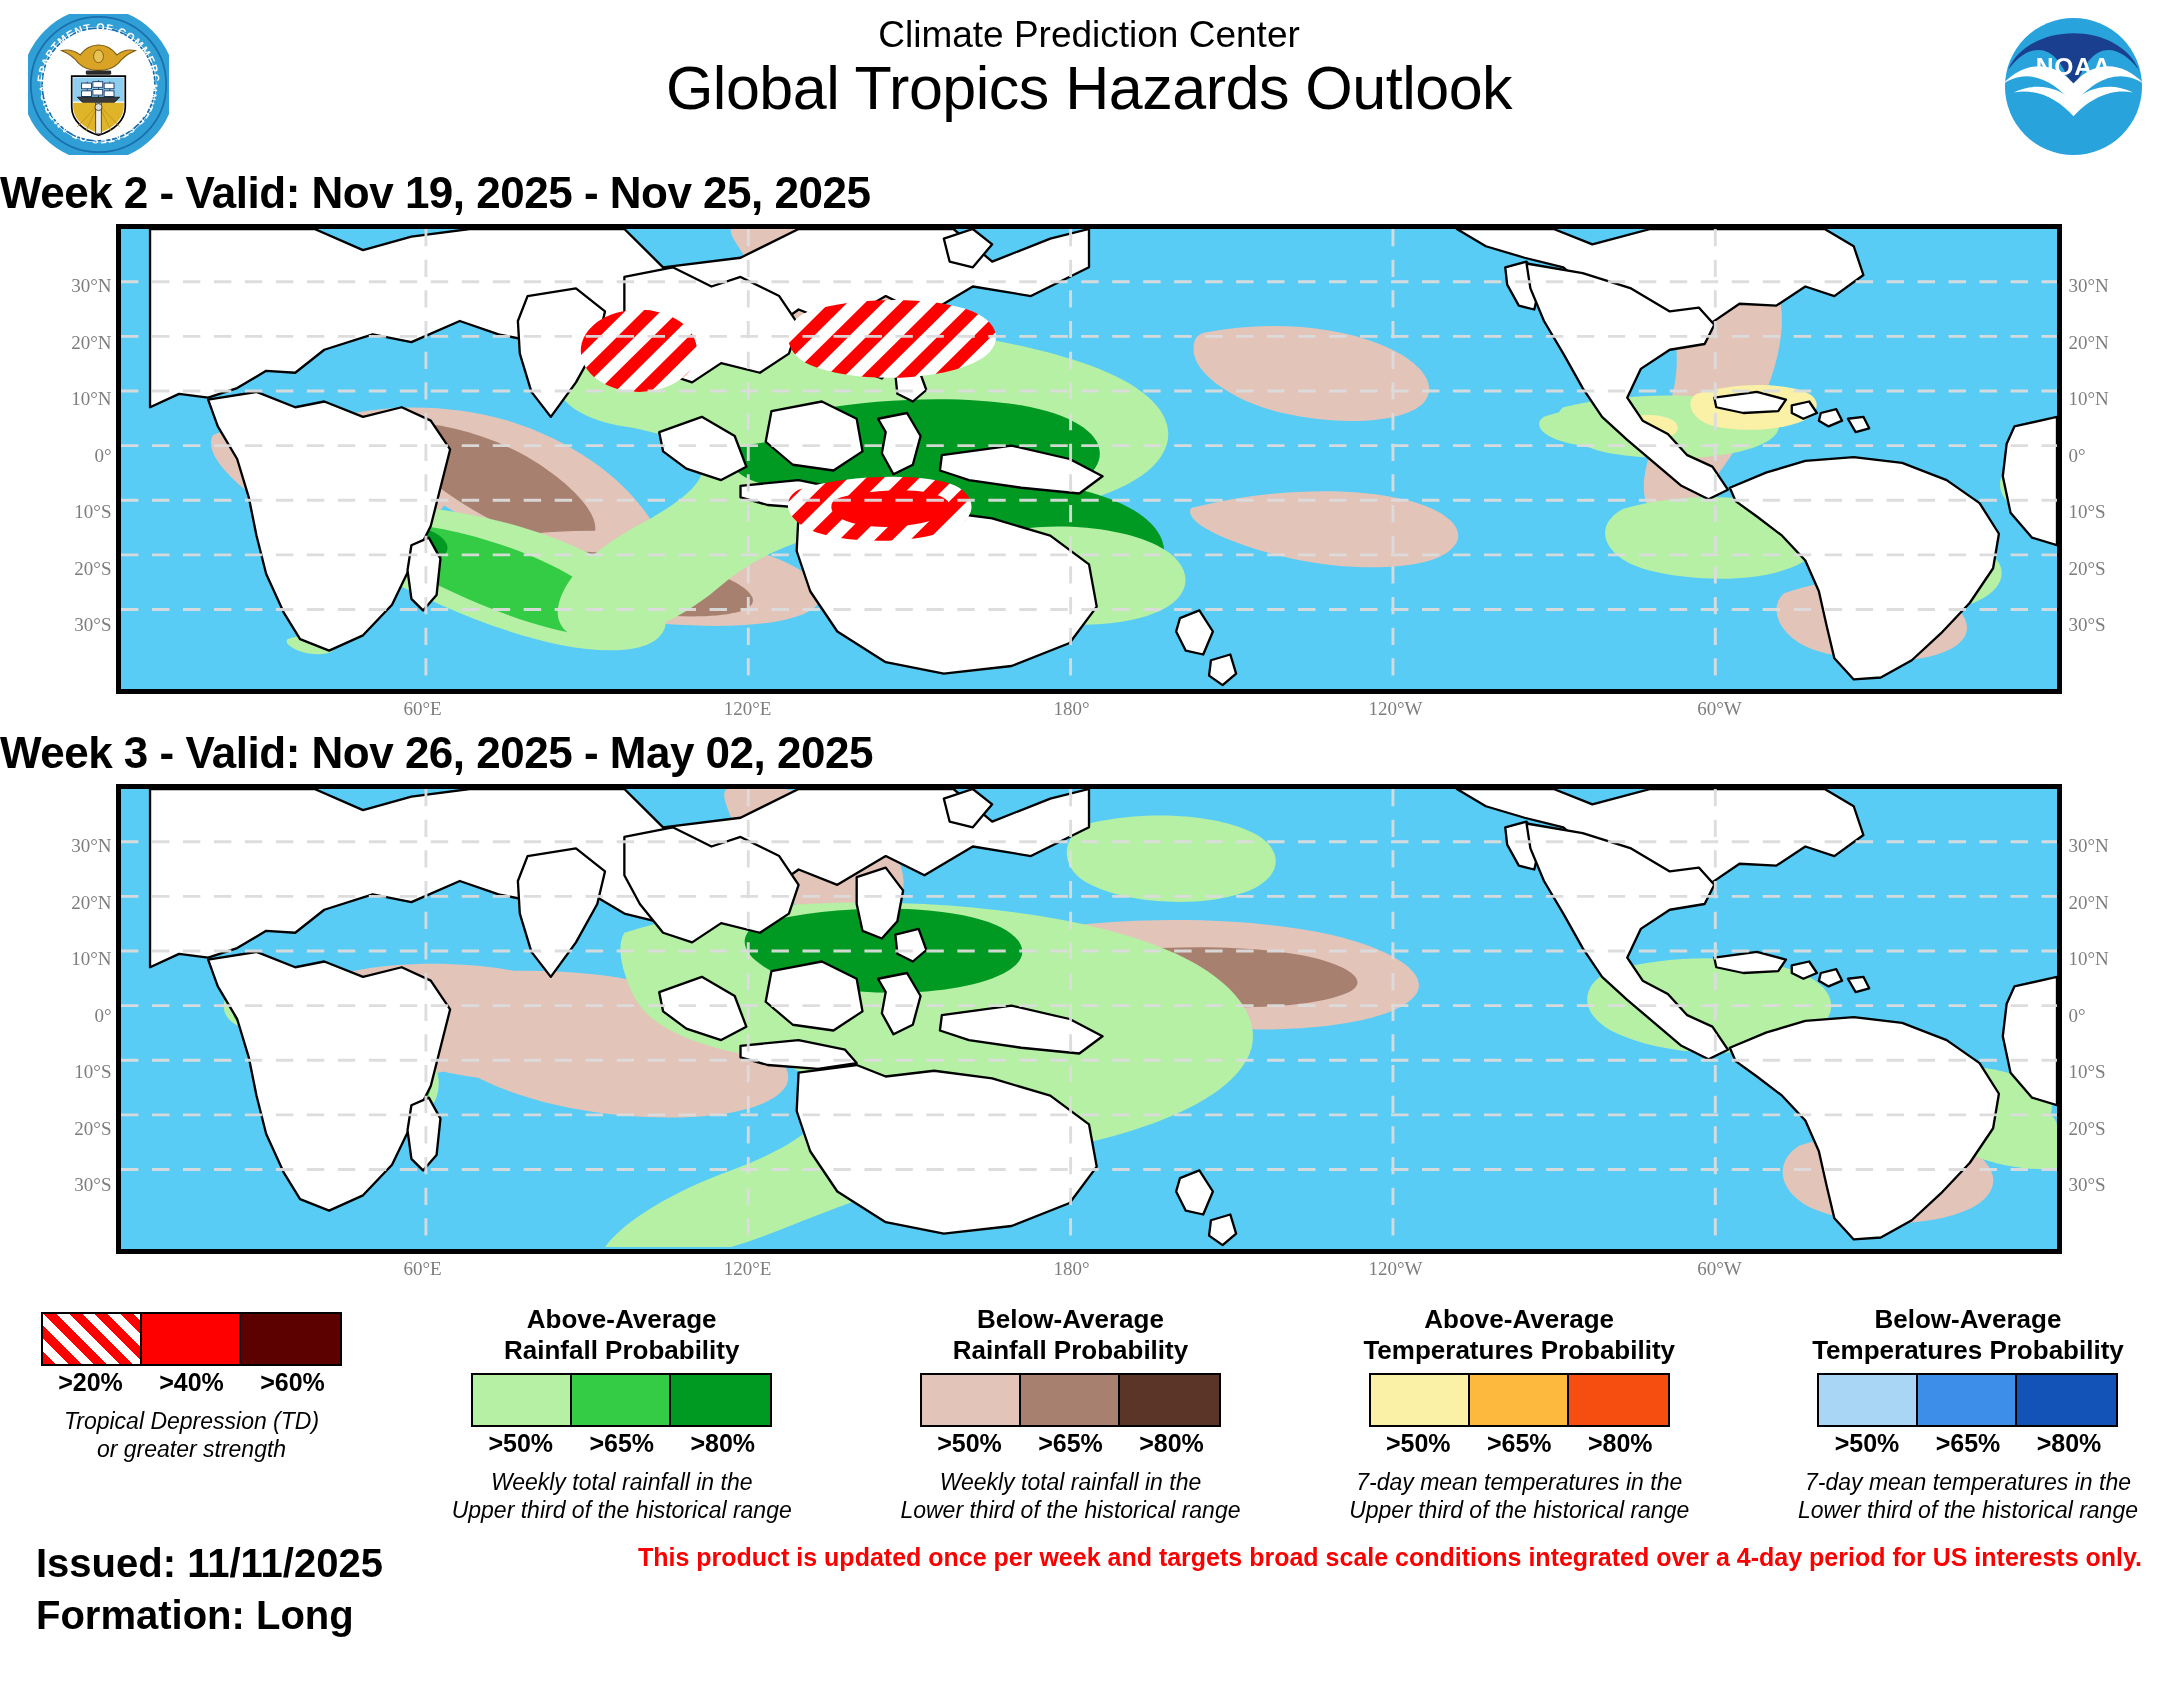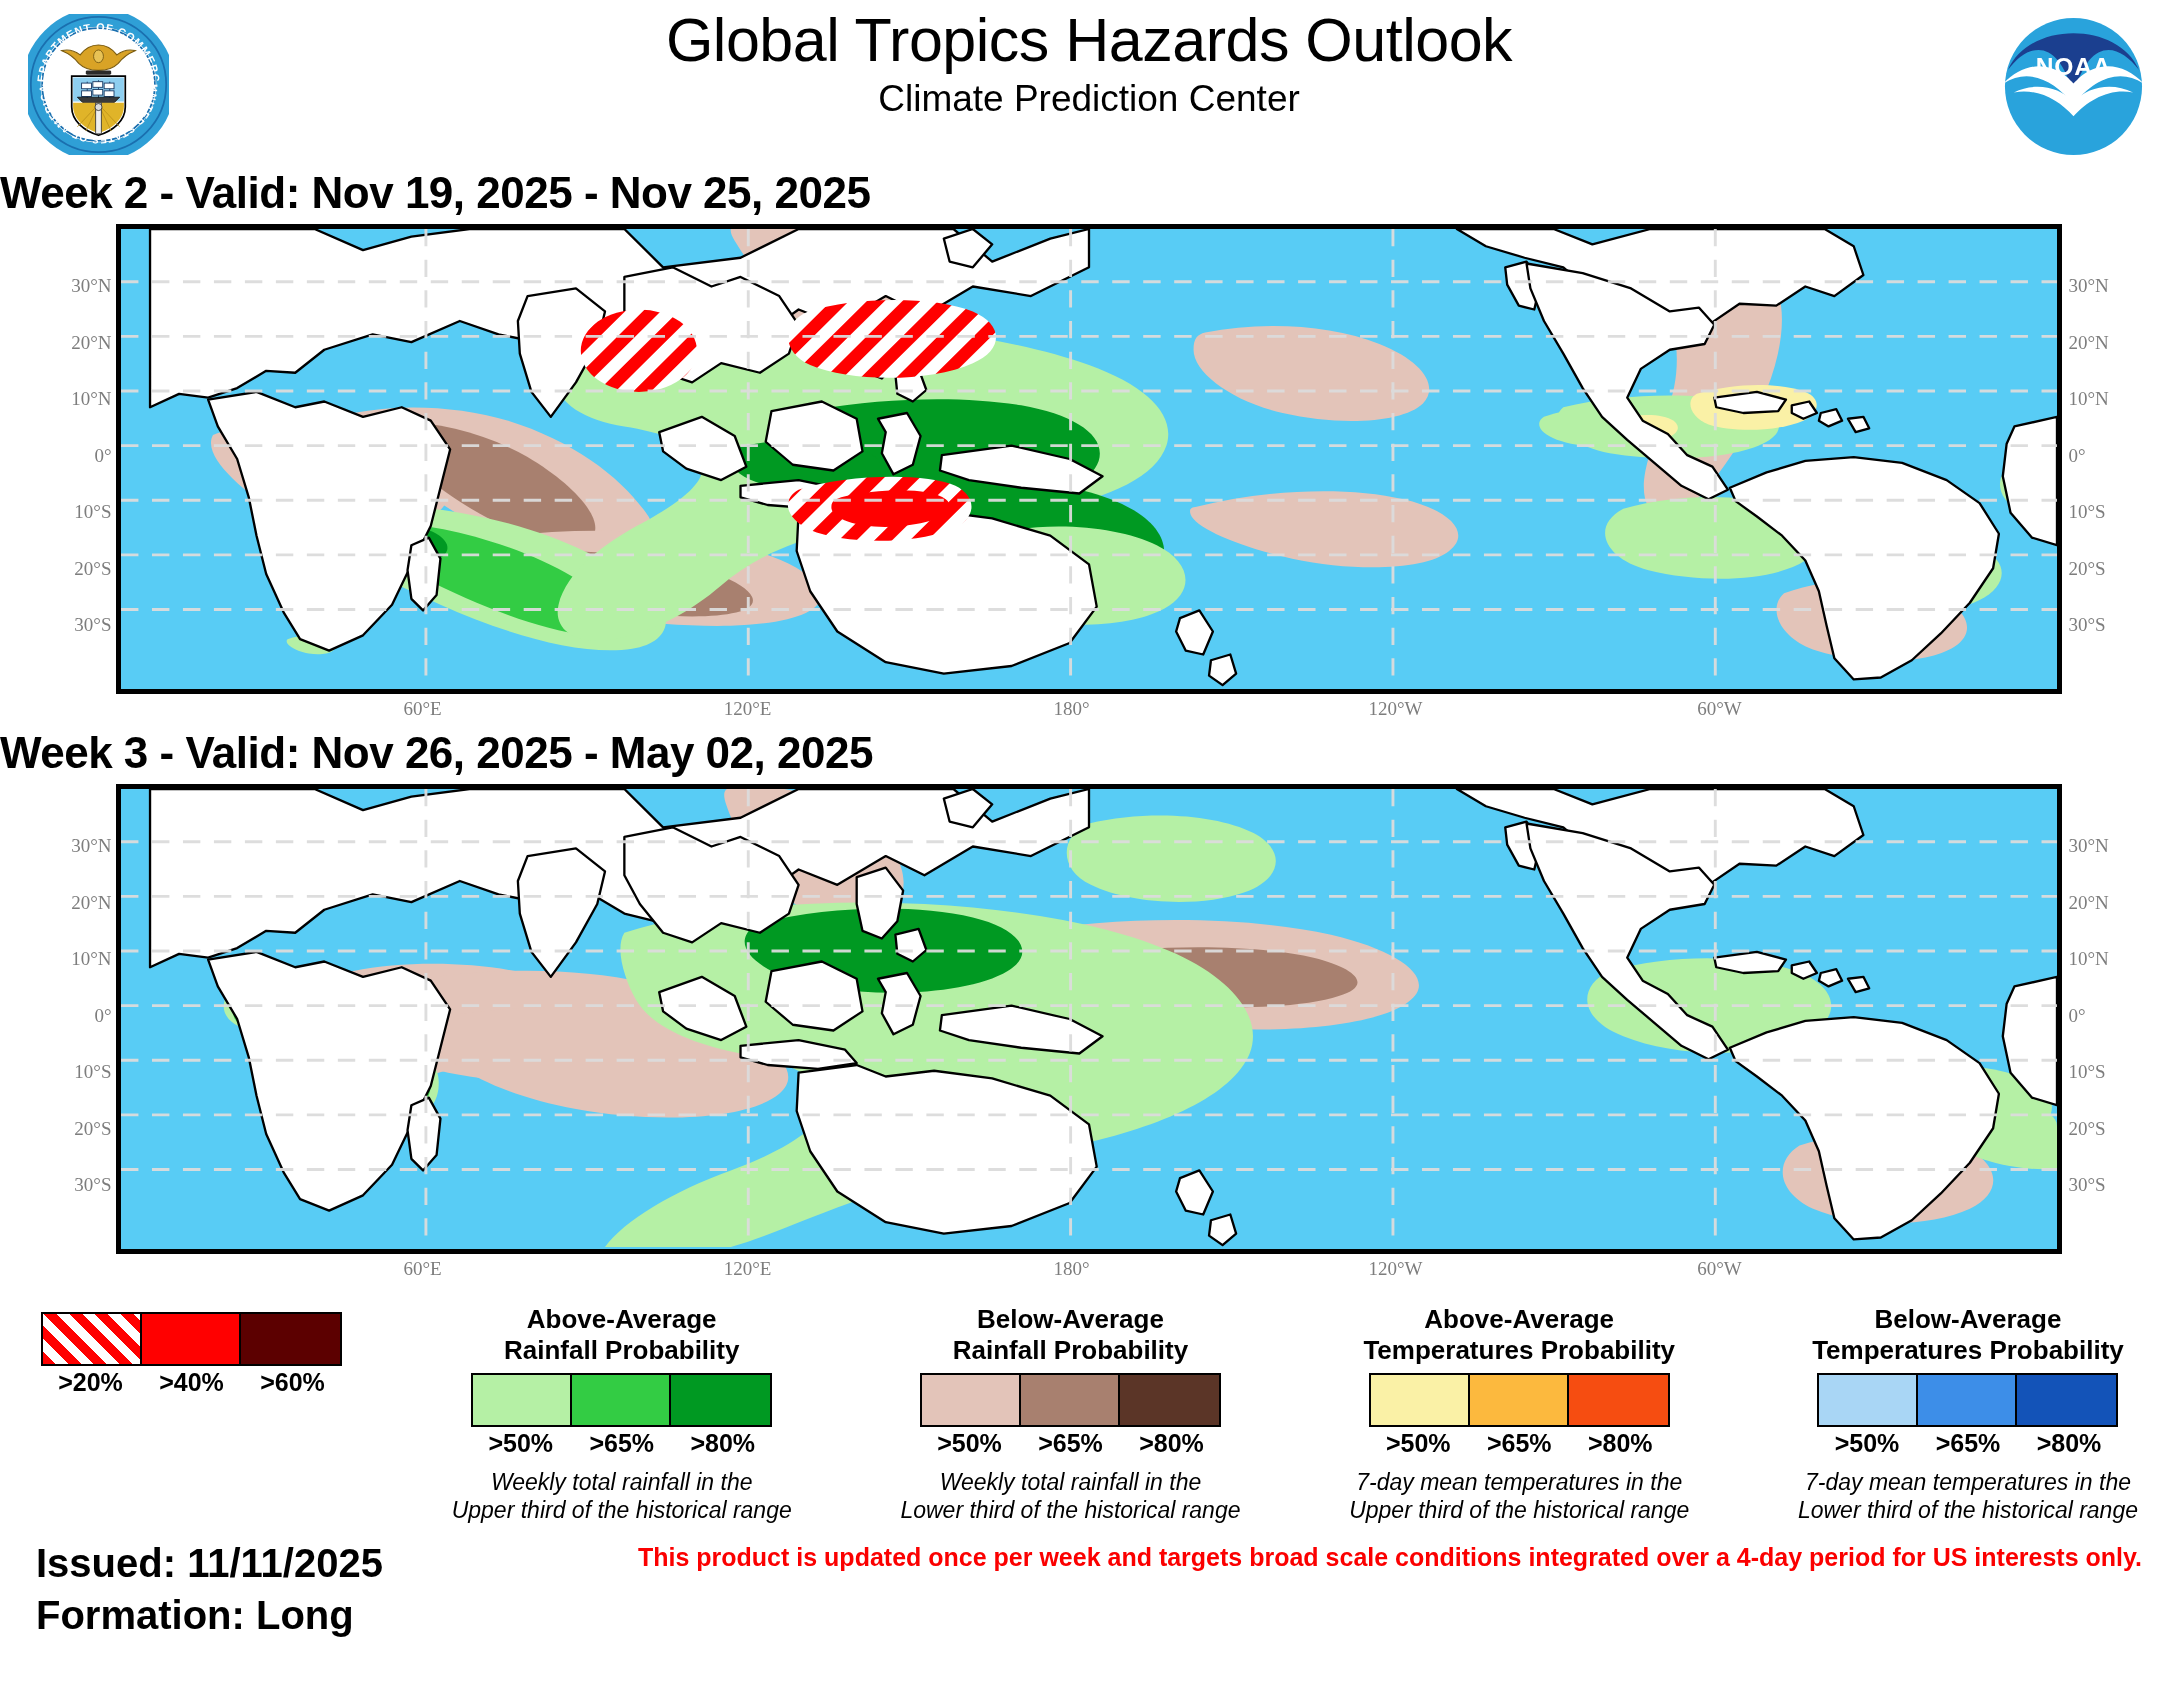--- a/index.html
+++ b/index.html
@@ -201,22 +201,22 @@
       <line x1="100" y1="128" x2="82" y2="166"></line>
       <line x1="100" y1="128" x2="100" y2="169"></line>
       <line x1="100" y1="128" x2="118" y2="166"></line>
       <line x1="100" y1="128" x2="130" y2="160"></line>
     </g>
     <rect x="96" y="126" width="8" height="44" fill="#efefef" stroke="#333" stroke-width="1.2"></rect>
     <circle cx="100" cy="132" r="5" fill="#dcdcdc" stroke="#333" stroke-width="1.2"></circle>
   </svg>
 
   <div id="title-block">
+    <div id="subtitle">Climate Prediction Center</div>
     <div id="main-title">Global Tropics Hazards Outlook</div>
-    <div id="subtitle">Climate Prediction Center</div>
   </div>
 
   <svg id="noaa-logo" viewBox="0 0 200 200">
     <circle cx="100" cy="100" r="96" fill="#ffffff"></circle>
     <path d="M100 8 A92 92 0 0 1 192 100 A92 92 0 0 1 100 192 A92 92 0 0 1 8 100 A92 92 0 0 1 100 8 Z" fill="#29a3dc"></path>
     <path d="M12 78 C40 12 160 12 188 78 C160 40 120 34 100 112 C80 34 40 40 12 78 Z" fill="#1b3f8f"></path>
     <path d="M6 96 C40 74 74 92 100 124 C126 92 160 74 194 96 C170 70 136 64 108 88 C104 92 100 96 100 96 C100 96 96 92 92 88 C64 64 30 70 6 96 Z" fill="#ffffff"></path>
     <path d="M20 108 C52 102 80 118 100 140 C120 118 148 102 180 108 C152 94 120 100 100 120 C80 100 48 94 20 108 Z" fill="#ffffff"></path>
     <text x="100" y="84" font-family="Liberation Sans, sans-serif" font-size="33" font-weight="bold" fill="#ffffff" text-anchor="middle" letter-spacing="1">NOAA</text>
   </svg>
@@ -515,20 +515,22 @@
     <div class="swatch-row">
       <div class="swatch" style="background:repeating-linear-gradient(45deg,#ff0000 0 9px,#ffffff 9px 18px);"></div>
       <div class="swatch" style="background:#ff0000"></div>
       <div class="swatch" style="background:#5c0000"></div>
     </div>
     <div class="pct-row">
       <div class="pct">&gt;20%</div>
       <div class="pct">&gt;40%</div>
       <div class="pct">&gt;60%</div>
     </div>
+    <div class="legend-note">Tropical Depression (TD)
+or greater strength</div>
   </div>
 
   <div class="legend-group">
     <div class="legend-title">Above-Average
 Rainfall Probability</div>
     <div class="swatch-row">
       <div class="swatch" style="background:#b5f0a5"></div>
       <div class="swatch" style="background:#33cc44"></div>
       <div class="swatch" style="background:#009922"></div>
     </div>

